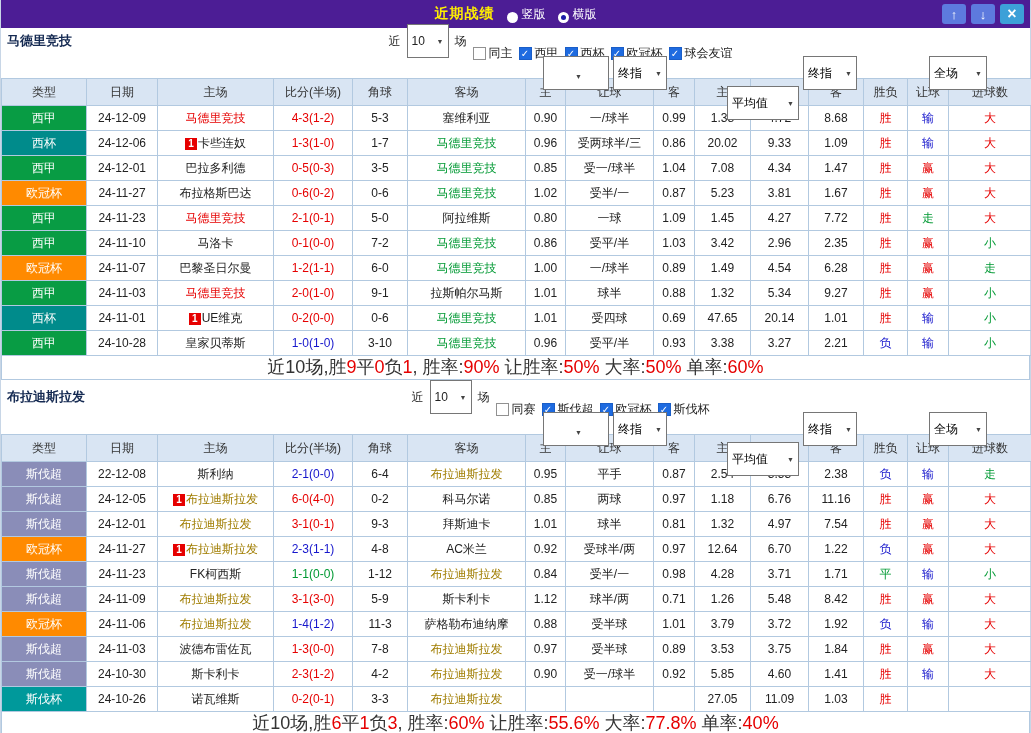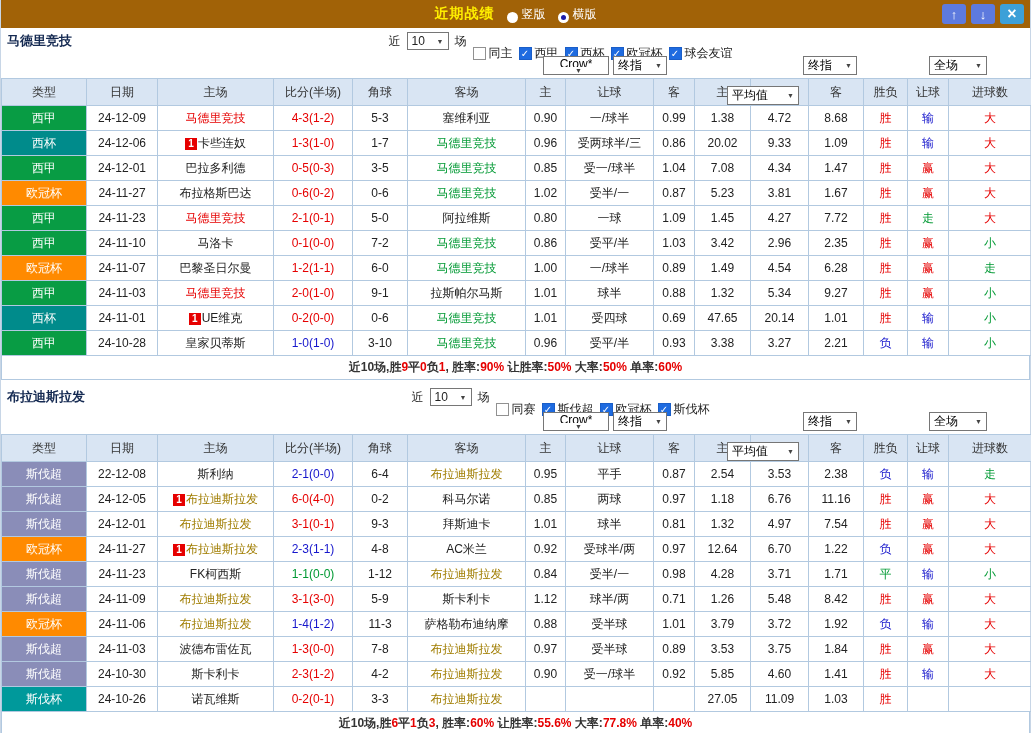--- a/index.html
+++ b/index.html
@@ -1,34 +1,34 @@
 <!DOCTYPE html>
 <html><head>
 <meta charset="utf-8">
 <style>
 *{margin:0;padding:0;box-sizing:border-box;}
 body{font-family:"Liberation Sans","DejaVu Sans",sans-serif;background:#fff;width:1031px;}
 .app{width:1031px;border:1px solid #c8d6e6;border-top:none;}
-.topbar{height:28px;background:#a16207;display:flex;align-items:center;position:relative;}
+.topbar{height:28px;background:#4c1d95;display:flex;align-items:center;position:relative;}
 .topbar-center{margin:0 auto;display:flex;align-items:center;gap:12px;}
 .topbar-title{color:#ffef00;font-weight:bold;font-size:14px;letter-spacing:1px;}
 .radio{display:inline-flex;align-items:flex-end;gap:4px;color:#fff;font-size:12px;cursor:pointer;}
 .radio-circle{width:11px;height:11px;border-radius:50%;background:#fff;position:relative;display:inline-block;}
 .radio-circle.selected::after{content:"";position:absolute;left:3px;top:3px;width:5px;height:5px;border-radius:50%;background:#1c1ca8;}
 .topbar-buttons{position:absolute;right:6px;display:flex;gap:5px;}
 .tb-btn{width:24px;height:20px;border:none;border-radius:3px;color:#fff;font-size:13px;font-weight:bold;cursor:pointer;display:flex;align-items:center;justify-content:center;}
 .tb-btn.up,.tb-btn.down{background:#5d7ade;}
 .tb-btn.close{background:#3da0d8;font-size:16px;}
 .section{width:1029px;background:#fff;}
 .section + .section{margin-top:4px;}
 .sec-head{height:26px;display:flex;align-items:center;position:relative;}
 .team-name{position:absolute;left:6px;font-weight:bold;font-size:13px;color:#152a52;}
 .filters{margin:0 auto;transform:translateX(45px);display:flex;align-items:center;gap:6px;font-size:12px;color:#222;}
 .flabel{color:#222;}
-.dd{border:1px solid #767676;background:#fff;display:inline-flex;align-items:center;justify-content:space-between;padding:0 4px;font-size:12px;height:19px;cursor:pointer;white-space:nowrap;}
+.dd{border:1px solid #767676;background:#fff;display:inline-flex;align-items:center;justify-content:space-between;padding:16px 4px;font-size:12px;height:19px;cursor:pointer;white-space:nowrap;}
 .dd-label{overflow:hidden;}
 .dd-arrow{font-size:7px;color:#444;margin-left:5px;}
 .dd.inline{height:18px;min-width:42px;}
 .chk{display:inline-flex;align-items:center;gap:3px;cursor:pointer;margin-top:25px;}
 .box{width:13px;height:13px;border:1px solid #919191;background:#fff;font-size:10px;line-height:11px;text-align:center;color:#fff;flex:none;}
 .box.on{background:#1e6be0;border-color:#1a5ec8;}
 .dd-band{position:relative;height:24px;}
 .dd-band .dd{position:absolute;top:2px;}
 .dd-p0{left:542px;width:66px;flex-direction:column;}
 .dd-p1{left:612px;width:54px;}
@@ -39,21 +39,21 @@
 .grid th,.grid td{border:1px solid #b2c9e0;text-align:center;height:25px;padding:0 1px;white-space:nowrap;overflow:hidden;}
 .grid thead th{background:#d9e5f3;font-weight:normal;color:#333;height:27px;}
 td.league{color:#fff;}
 td.team,td.score{cursor:pointer;}
 .c-red{color:#e60000;}
 .c-blue{color:#1616cc;}
 .c-green{color:#009933;}
 .c-olive{color:#a07d00;}
 .c-black{color:#222;}
 .badge1{display:inline-block;width:12px;height:12px;background:#e60000;color:#fff;font-size:10px;line-height:12px;text-align:center;margin-right:1px;font-weight:bold;}
-.summary{height:24px;line-height:23px;text-align:center;font-size:12px;border:1px solid #b2c9e0;border-top:none;font-weight:bold;}
+.summary{height:24px;line-height:23px;text-align:center;font-size:18px;border:1px solid #b2c9e0;border-top:none;}
 .sum-lab{color:#333;}
 .sum-val{color:#e60000;}
 </style>
 </head>
 <body>
 
 <div class="app">
   <div class="topbar">
     <div class="topbar-center">
       <span class="topbar-title">近期战绩</span>

